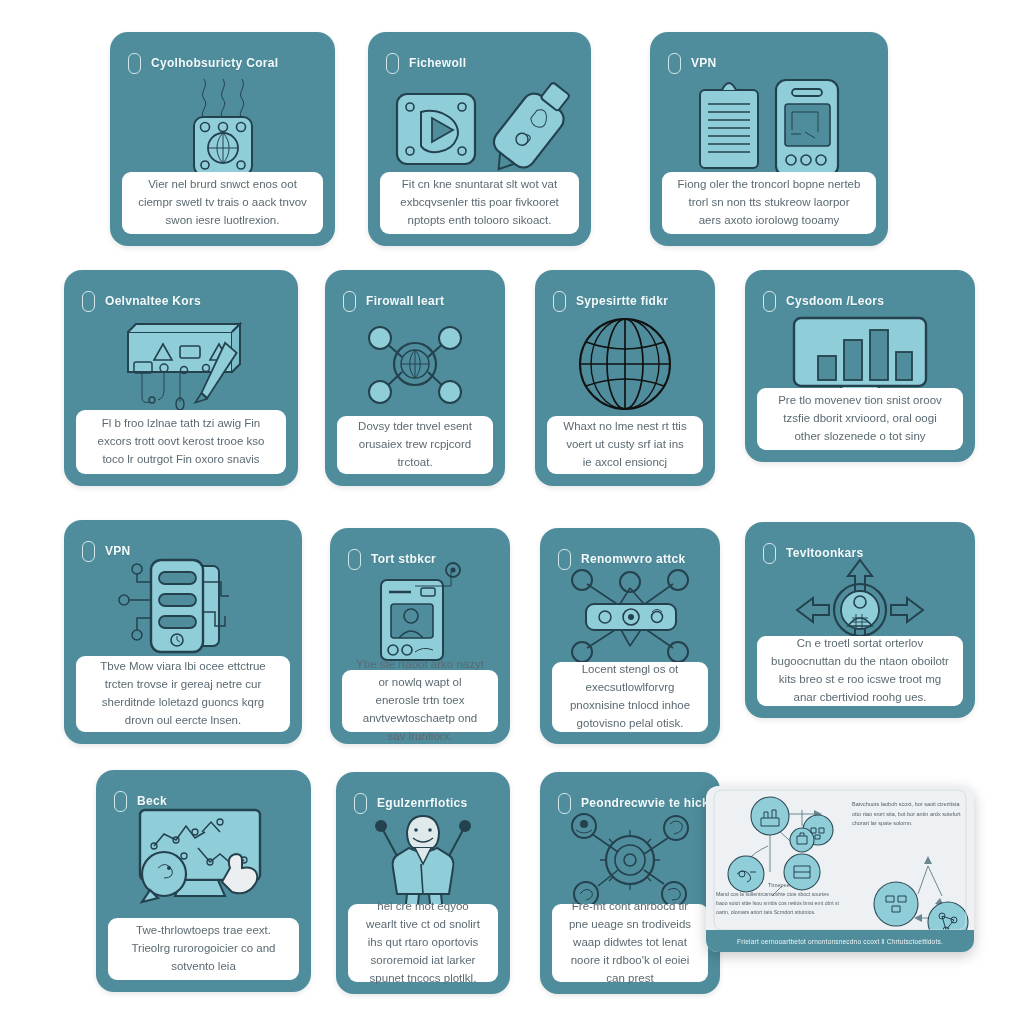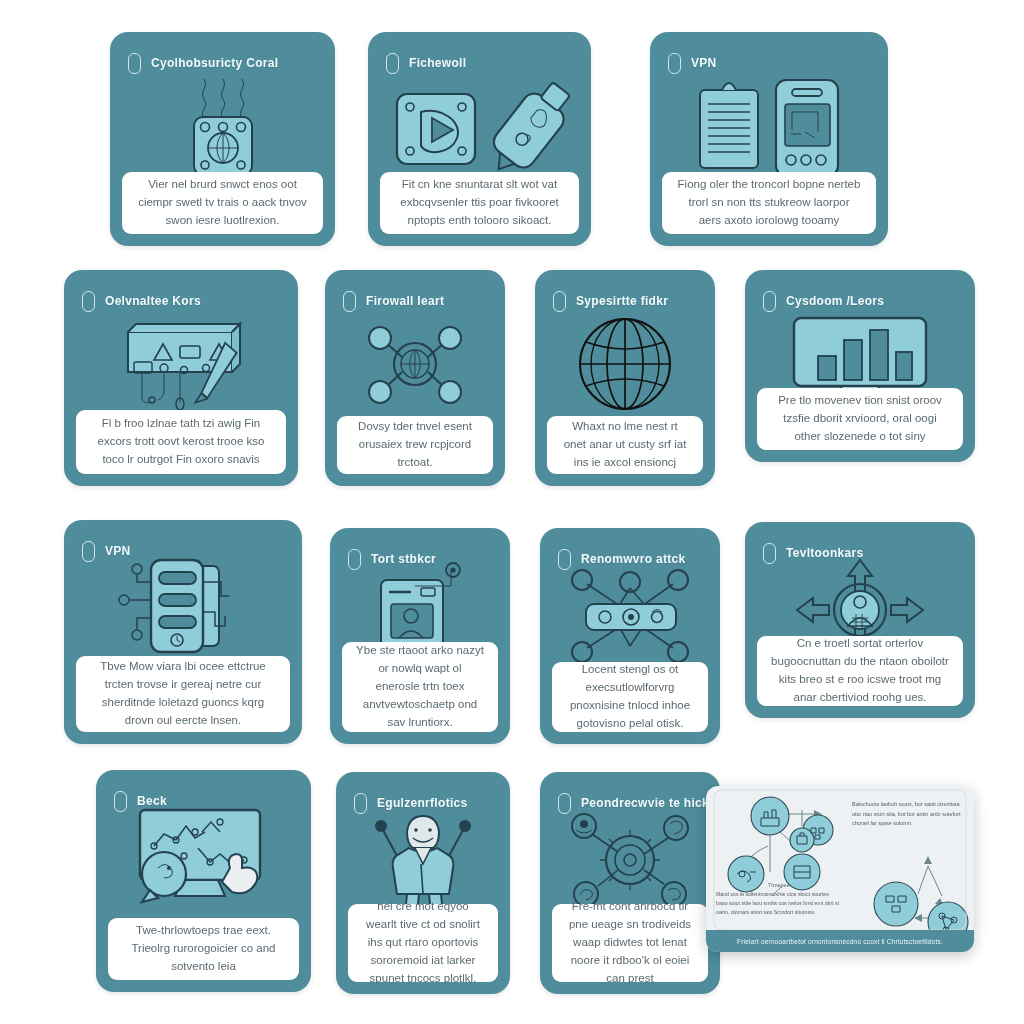--- a/index.html
+++ b/index.html
@@ -262,21 +262,21 @@
         <circle cx="52" cy="52" r="45" fill="none" stroke="#111" stroke-width="2"></circle>
         <ellipse cx="52" cy="52" rx="18" ry="45" fill="none" stroke="#111" stroke-width="1.7"></ellipse>
         <ellipse cx="52" cy="52" rx="34" ry="45" fill="none" stroke="#111" stroke-width="1.4"></ellipse>
         <line x1="52" y1="7" x2="52" y2="97" stroke="#111" stroke-width="1.7"></line>
         <line x1="7" y1="52" x2="97" y2="52" stroke="#111" stroke-width="1.7"></line>
         <path d="M13 30 q39 14 78 0" fill="none" stroke="#111" stroke-width="1.4"></path>
         <path d="M13 74 q39 -14 78 0" fill="none" stroke="#111" stroke-width="1.4"></path>
       </svg>
     </div>
     <div class="card-body" style="height:58px;">
-      <p class="card-desc">Whaxt no lme nest rt onet anar ut custy srf iat ins ie axcol ensioncj</p>
+      <p class="card-desc">Whaxt no lme nest rt ttis voert ut custy srf iat ins ie axcol ensioncj</p>
     </div>
   </div>
 
   <div class="card" style="left:745px;top:270px;width:230px;height:192px;">
     <div class="card-head">
       <span class="head-icon"></span>
       <span class="card-title">Cysdoom /Leors</span>
     </div>
     <div class="card-art" style="top:42px;height:104px;">
       <svg width="160" height="104" viewBox="0 0 160 104">
@@ -339,21 +339,21 @@
         <circle cx="56" cy="54" r="7" fill="none" stroke="#24424e" stroke-width="1.6"></circle>
         <path d="M44 76 q12 -14 24 0" fill="none" stroke="#24424e" stroke-width="1.6"></path>
         <circle cx="38" cy="88" r="5" fill="none" stroke="#24424e" stroke-width="1.6"></circle>
         <circle cx="52" cy="88" r="5" fill="none" stroke="#24424e" stroke-width="1.6"></circle>
         <path class="glyph" d="M60 90 q8 -6 18 -2" stroke-width="1.6"></path>
         <path class="glyph" d="M60 24 H96 V10" stroke-width="1.6"></path>
         <circle cx="98" cy="8" r="7" fill="none" stroke="#24424e" stroke-width="1.8"></circle>
         <circle cx="98" cy="8" r="2.6" fill="#24424e"></circle>
       </svg>
     </div>
-    <div class="card-body" style="height:90px;">
+    <div class="card-body" style="height:62px;">
       <p class="card-desc">Ybe ste rtaoot arko nazyt or nowlq wapt ol enerosle trtn toex anvtvewtoschaetp ond sav lruntiorx.</p>
     </div>
   </div>
 
   <div class="card" style="left:540px;top:528px;width:180px;height:216px;">
     <div class="card-head">
       <span class="head-icon"></span>
       <span class="card-title">Renomwvro attck</span>
     </div>
     <div class="card-art" style="top:34px;height:104px;">

